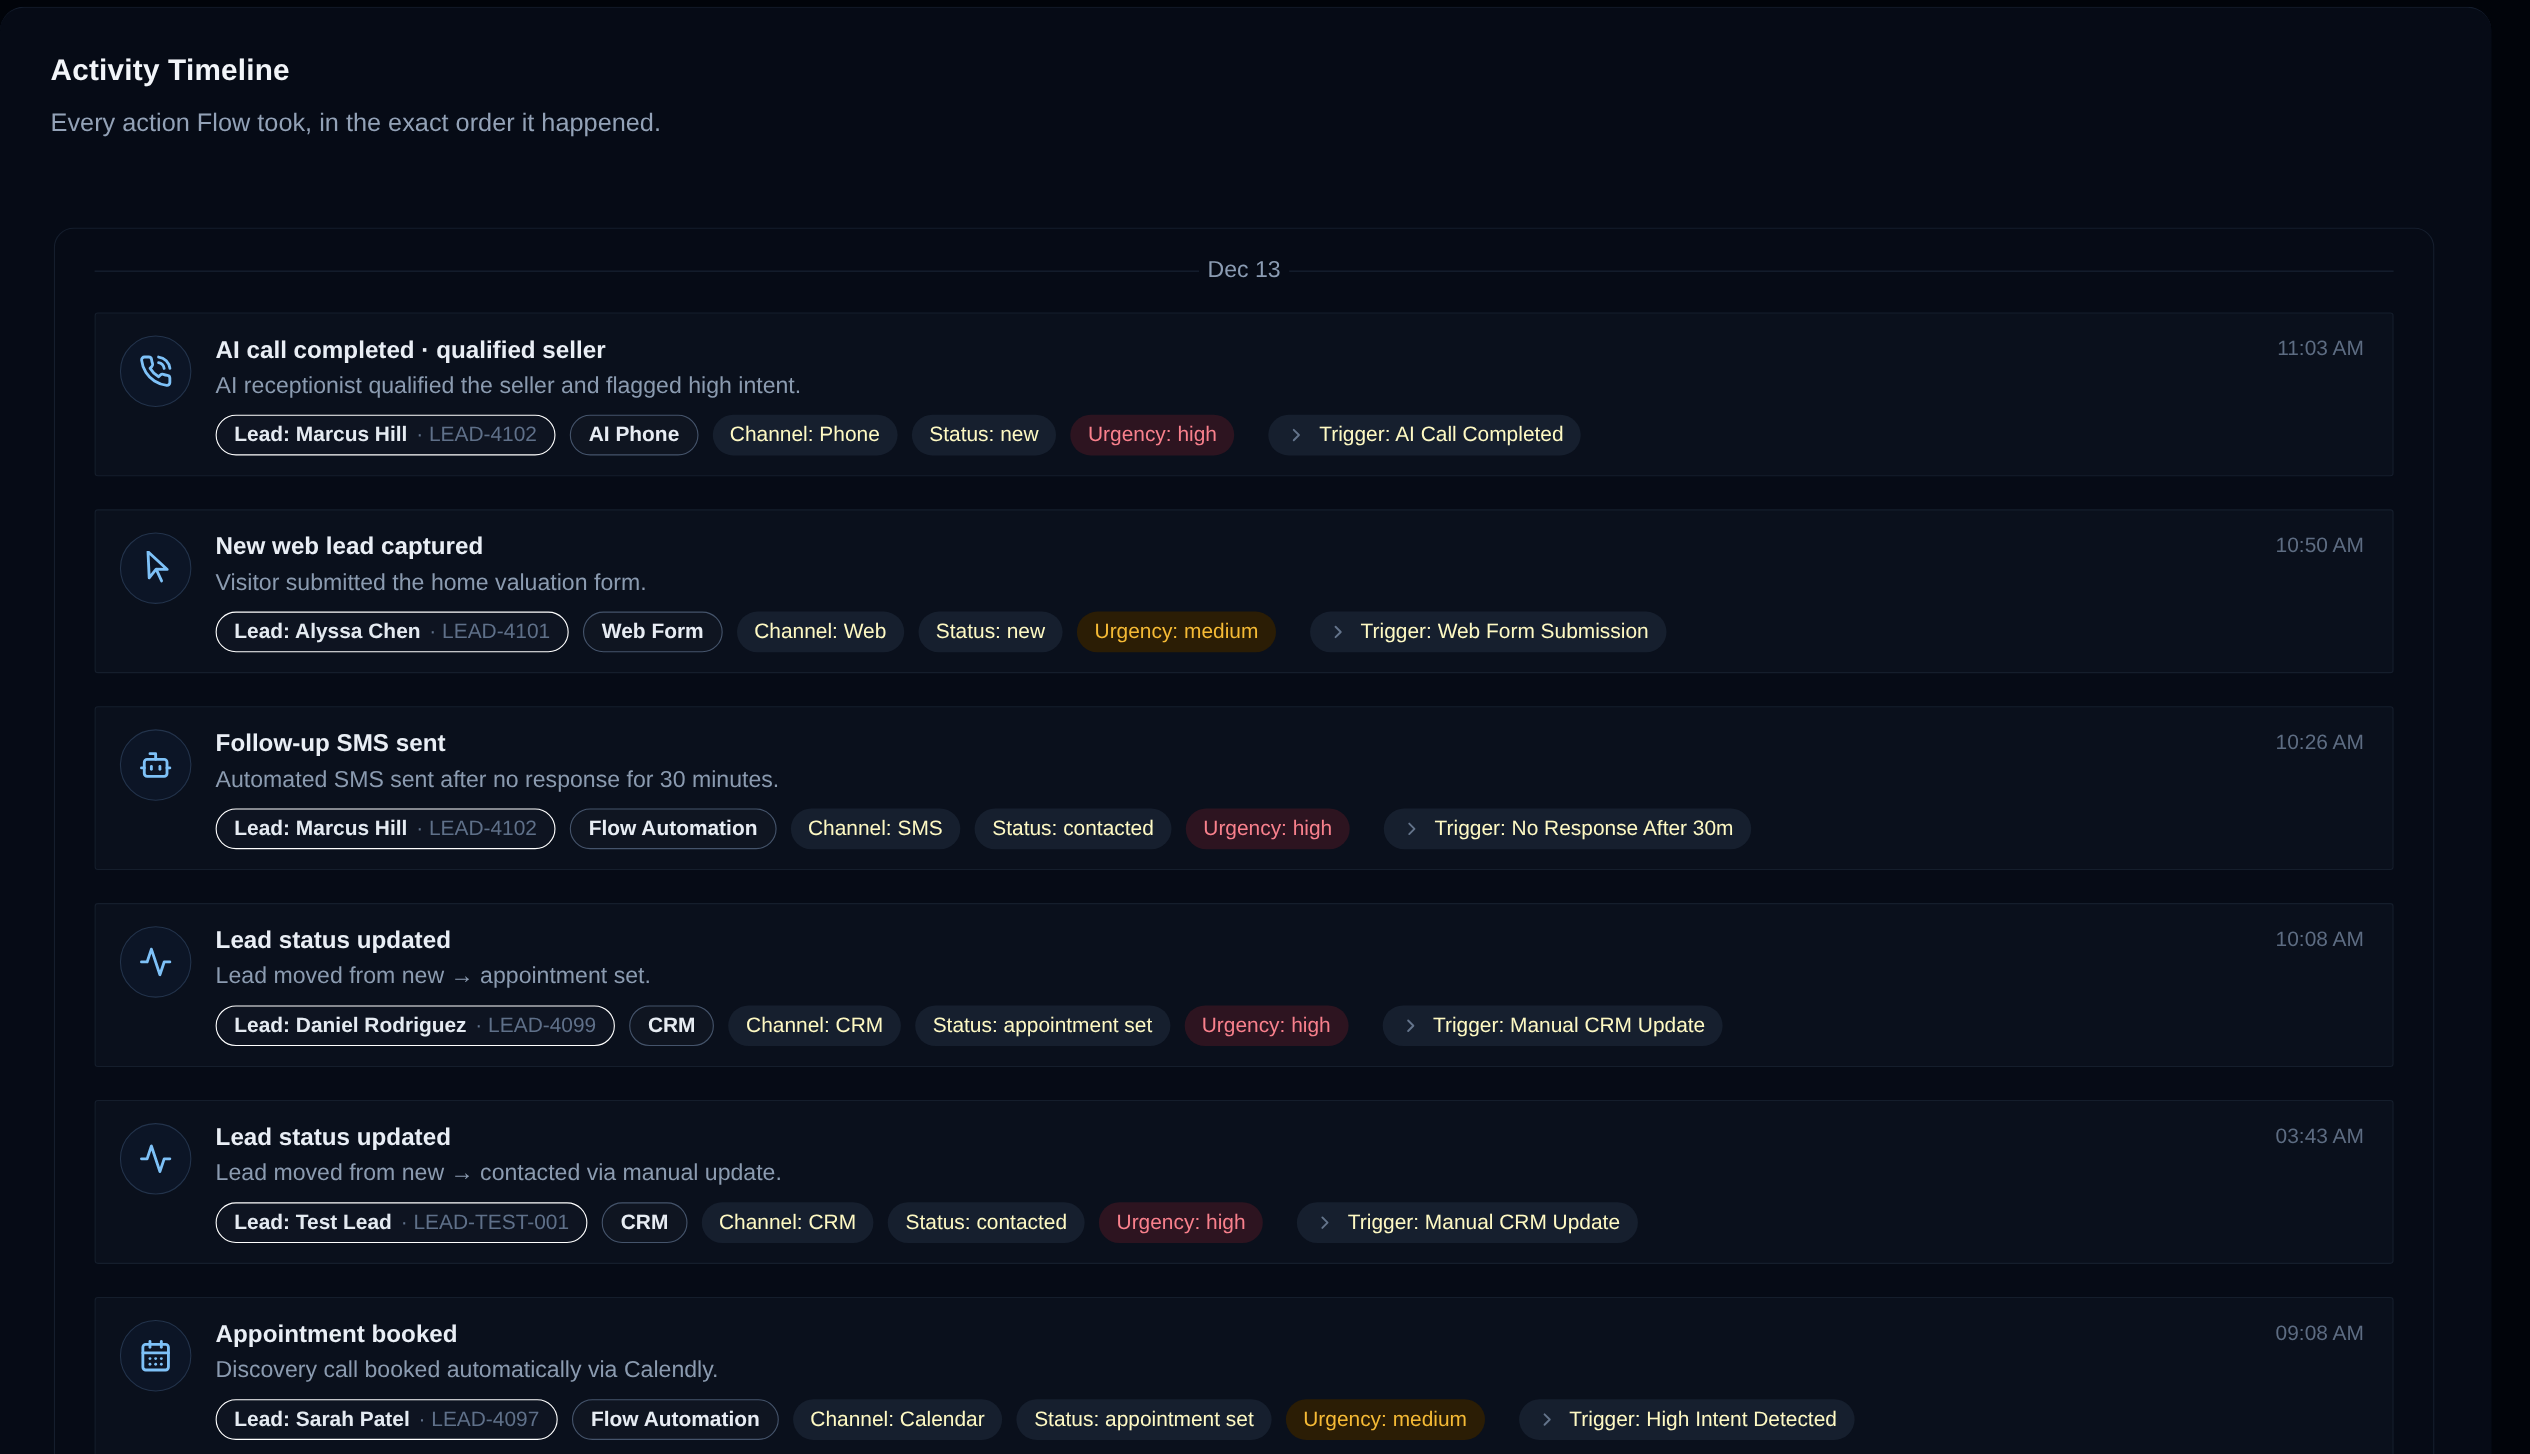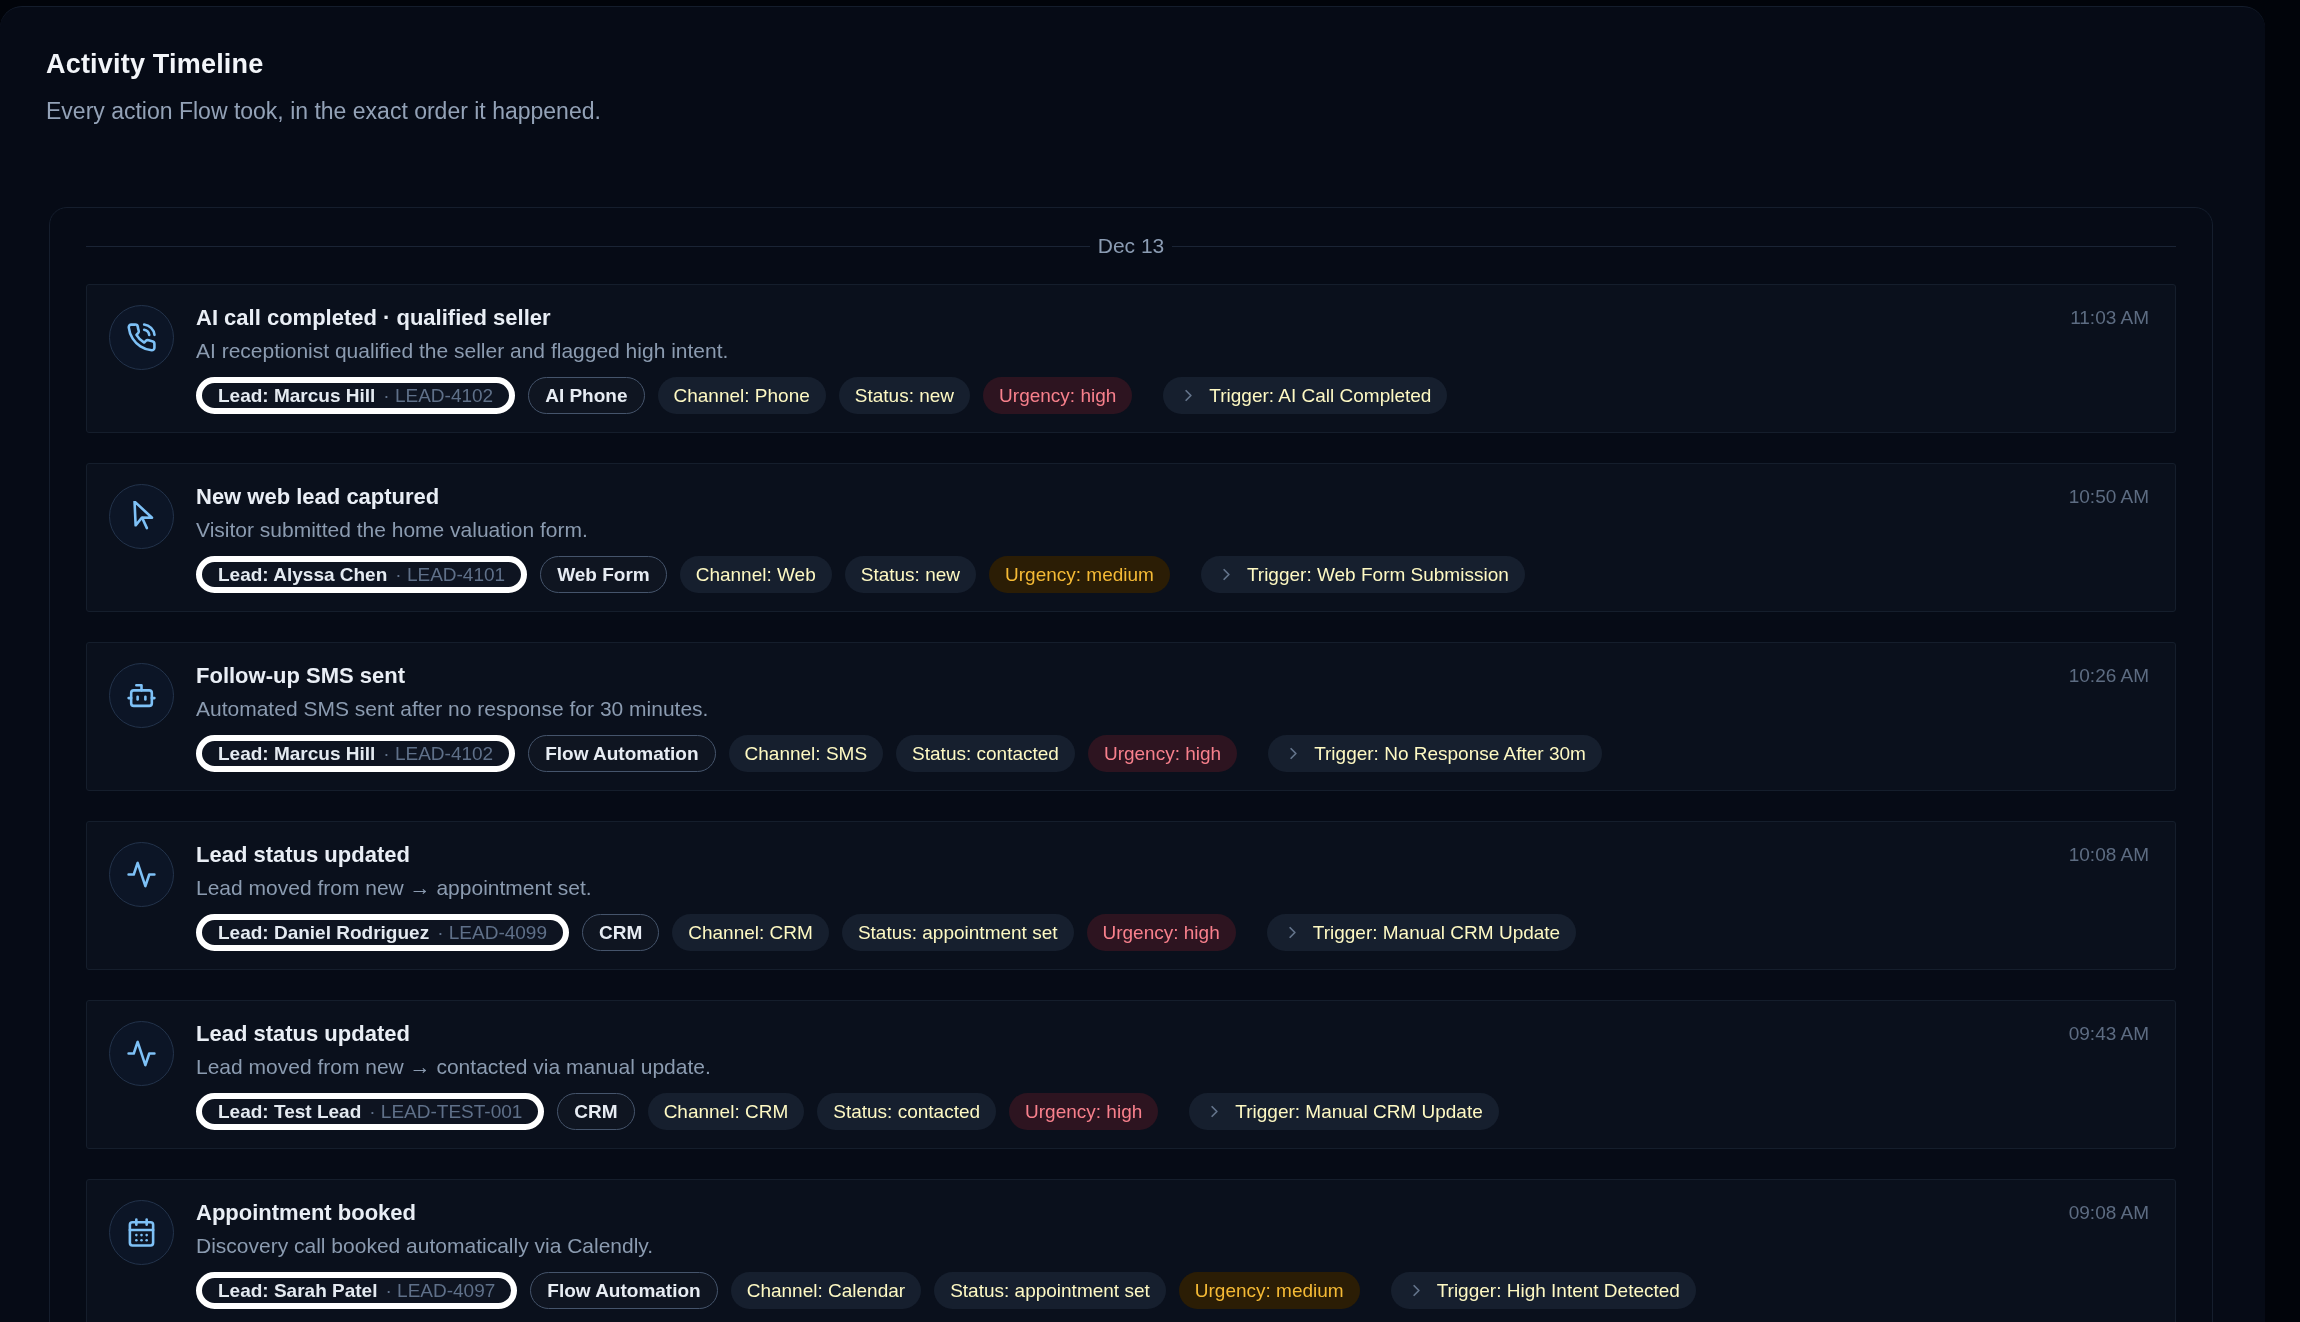--- a/index.html
+++ b/index.html
@@ -74,21 +74,21 @@
   .event-desc { color: #8b9bb0; font-size: 21px; font-weight: 400; line-height: 30px; margin-top: 3px; }
   .pills { display: flex; align-items: center; flex-wrap: wrap; gap: 13px; margin-top: 11px; }
   .pill {
     display: inline-flex; align-items: center;
     height: 37px;
     padding: 0 16px;
     border-radius: 999px;
     font-size: 19px;
     white-space: nowrap;
   }
-  .pill-lead { border: 6px solid #ffffff; background: rgba(148,163,184,0.03); }
+  .pill-lead { border: 1px solid #ffffff; background: rgba(148,163,184,0.03); }
   .pill-lead .lead-name { color: #e4eaf1; font-weight: 600; }
   .pill-lead .lead-id { color: #5f7089; font-weight: 400; margin-left: 8px; }
   .pill-source { border: 1px solid #45546b; background: rgba(148,163,184,0.04); color: #e7ecf3; font-weight: 600; }
   .pill-soft { background: #161f2e; color: #fef9c3; font-weight: 400; }
   .pill-urgency { font-weight: 500; }
   .urgency-high { background: var(--urgency-high-bg, #2d1420); color: var(--urgency-high-text, #f8808c); }
   .urgency-medium { background: var(--urgency-medium-bg, #2b1d05); color: var(--urgency-medium-text, #f5ba35); }
   .pill-trigger { margin-left: 18px; cursor: pointer; }
   .pill-trigger .chev { display: inline-flex; align-items: center; margin-right: 11px; color: #64748b; }
   .pill-trigger .chev svg { width: 19px; height: 19px; }
@@ -254,21 +254,21 @@
 
   <article class="event">
     <div class="event-icon">
             <svg fill="none" stroke="currentColor" stroke-width="2" stroke-linecap="round" stroke-linejoin="round" viewBox="0 0 24 24">
               <path d="M22 12h-4l-3 9L9 3l-3 9H2"></path>
             </svg>
           </div>
     <div class="event-body">
       <div class="event-top">
         <h3 class="event-title">Lead status updated</h3>
-        <span class="event-time">09:43 AM</span>
+        <span class="event-time">03:43 AM</span>
       </div>
       <p class="event-desc">Lead moved from new → contacted via manual update.</p>
       <div class="pills">
         <span class="pill pill-lead">
           <span class="lead-name">Lead: Test Lead</span>
           <span class="lead-id">· LEAD-TEST-001</span>
         </span>
         <span class="pill pill-source">CRM</span>
         <span class="pill pill-soft">Channel: CRM</span>
         <span class="pill pill-soft">Status: contacted</span>

